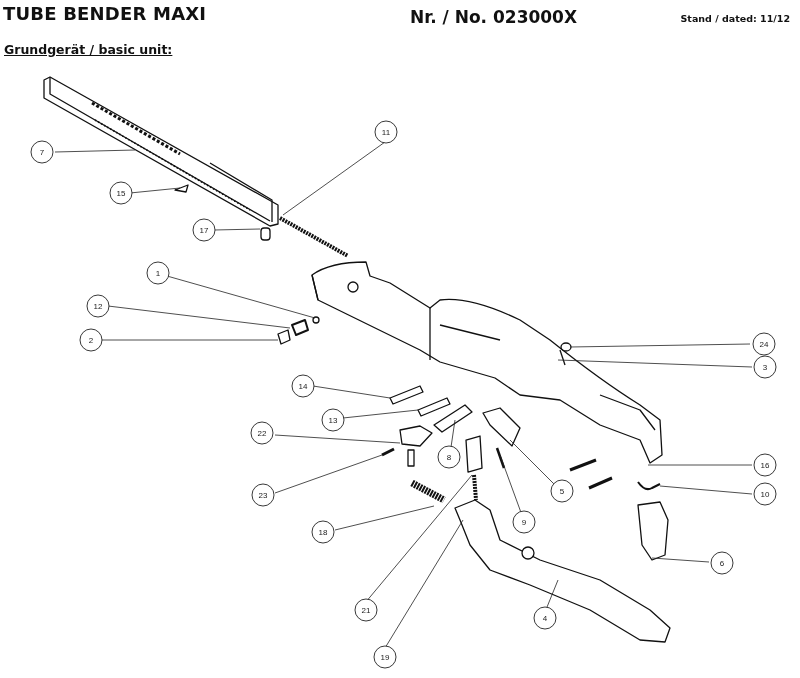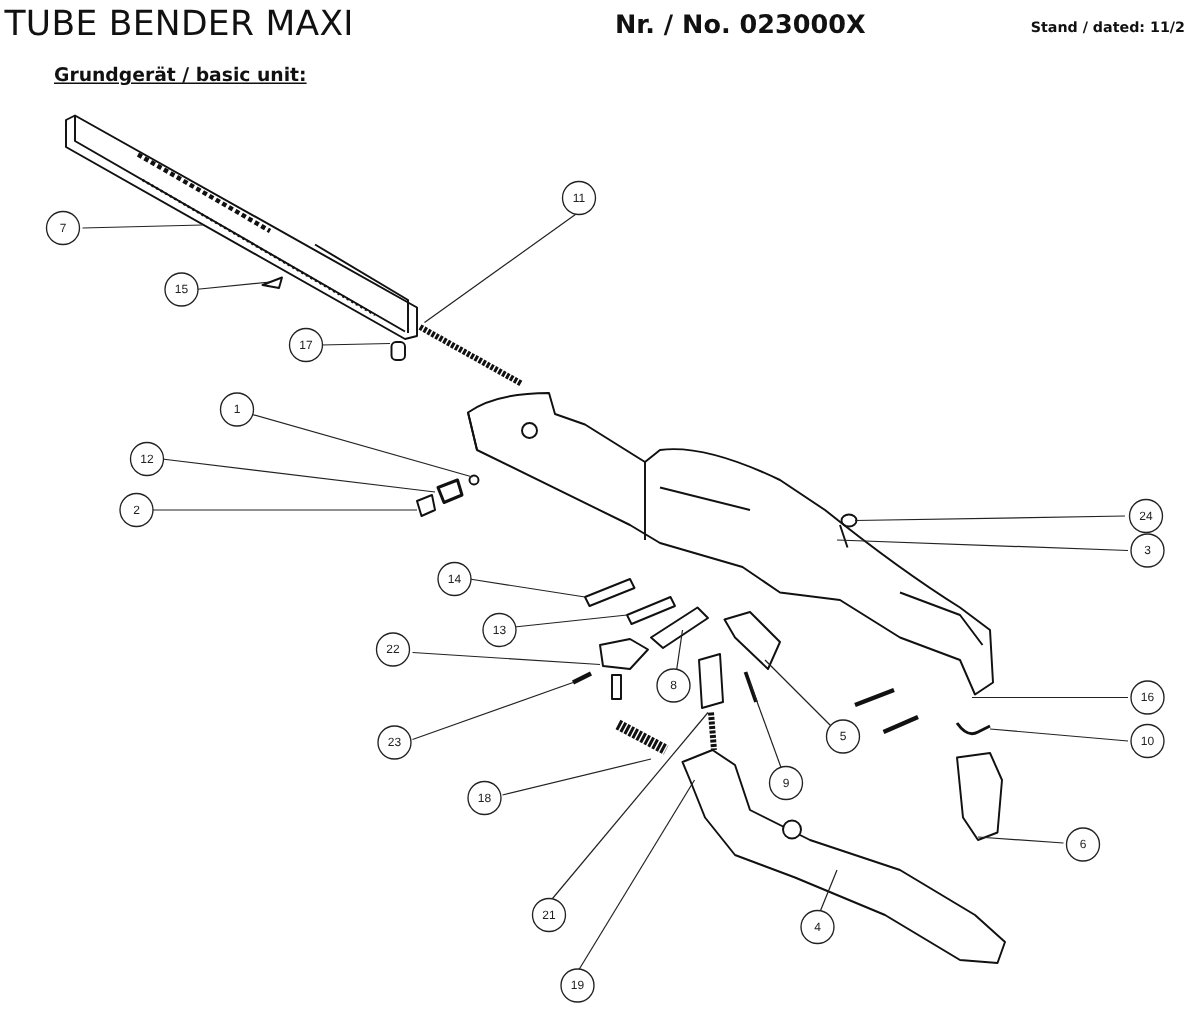--- a/index.html
+++ b/index.html
@@ -1,29 +1,29 @@
 <!DOCTYPE html>
 <html><head>
 <meta charset="utf-8">
 <style>
   html, body { margin:0; padding:0; background:#ffffff; }
   body { width:800px; height:678px; position:relative; overflow:hidden; font-family:"DejaVu Sans", sans-serif; color:#111; }
-  .title { position:absolute; left:3px; top:3px; font-size:23px; font-weight:normal; letter-spacing:0.2px; }
+  .title { position:absolute; left:3px; top:3px; font-size:18px; font-weight:bold; letter-spacing:0.2px; }
   .partno { position:absolute; left:377px; top:7px; font-size:17px; font-weight:bold;margin-left:33px; }
   .dated { position:absolute; right:10px; top:13px; font-size:9.5px; font-weight:bold; }
-  .subtitle { position:absolute; left:4px; top:42px; font-size:12.5px; font-weight:bold; text-decoration:underline;margin-left:32px; }
+  .subtitle { position:absolute; left:4px; top:42px; font-size:12.5px; font-weight:bold; text-decoration:underline; }
   svg#drawing { position:absolute; left:0; top:0; }
   .callout-text { font-family:"Liberation Sans", sans-serif; font-size:8px; text-anchor:middle; dominant-baseline:central; fill:#222; }
 </style>
 </head>
 <body>
 
 <div class="title">TUBE BENDER MAXI</div>
 <div class="partno">Nr. / No. 023000X</div>
-<div class="dated">Stand / dated: 11/2</div>
+<div class="dated">Stand / dated: 11/12</div>
 <div class="subtitle">Grundgerät / basic unit:</div>
 
 <svg id="drawing" width="800" height="678" viewBox="0 0 800 678">
   <g fill="none" stroke="#111" stroke-width="1.3" stroke-linejoin="round">
 
     <g>
       <path d="M44,80 L50,77 L278,205 L278,224 L270,226 L44,98 Z" fill="#fff"></path>
       <path d="M50,77 L50,94 L270,221"></path>
       <path d="M210,163 L272,200 L272,222"></path>
       <path d="M92,103 L180,154" stroke-width="3" stroke-dasharray="3 2"></path>

